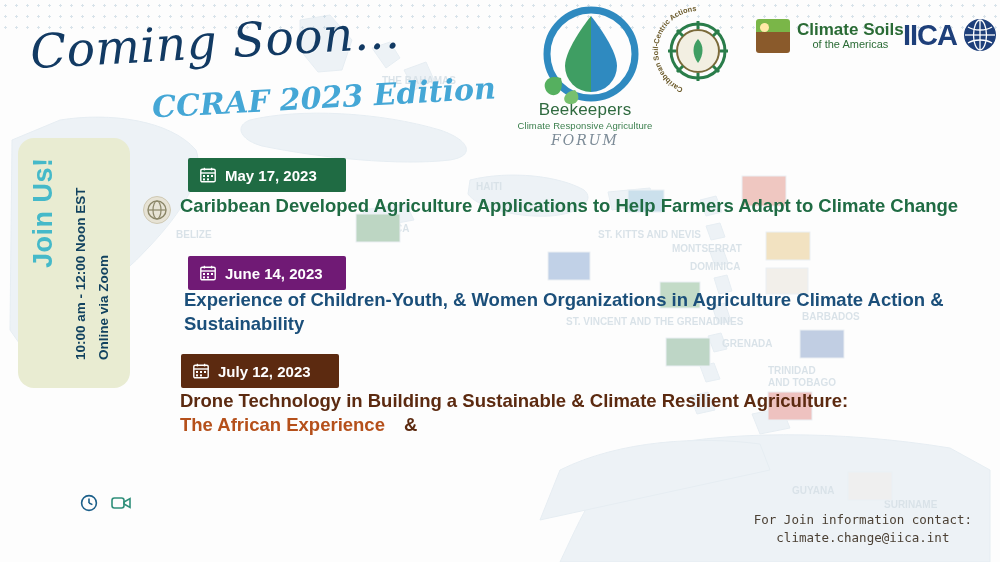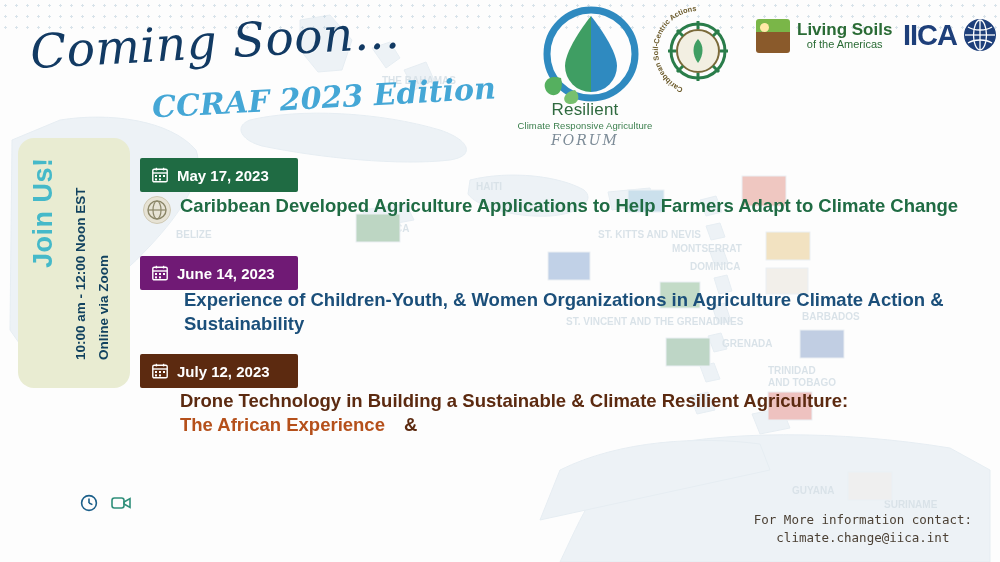--- a/index.html
+++ b/index.html
@@ -131,24 +131,25 @@
     display: flex; gap: 13px; align-items: center;
   }
 
   
   .date-chip {
     position: absolute; height: 34px;
     display: flex; align-items: center; gap: 9px;
     padding: 0 16px 0 12px;
     color: #ffffff; font-weight: bold; font-size: 15px;
     border-radius: 2px;
+    margin-left: 48px;
   }
   .chip1 { left: 140px; top: 158px; background: #1f6b43; width: 158px; }
   .chip2 { left: 140px; top: 256px; background: #701a75; width: 158px; }
-  .chip3 { left: 140px; top: 354px; background: #5c2a10; width: 158px; }
+  .chip3 { left: 133px; top: 354px; background: #5c2a10; width: 158px; }
 
   .cal-ico { width: 16px; height: 16px; position: relative; flex: none; }
 
   .session-title {
     position: absolute;
     font-size: 18.5px; font-weight: bold; line-height: 1.32;
   }
   .s1 { left: 180px; top: 194px; width: 790px; color: #1f6b43; }
   .s2 { left: 184px; top: 288px; width: 780px; color: #1b4f7a; }
   .s3 { left: 180px; top: 389px; width: 790px; color: #5c2a10; }
@@ -249,21 +250,21 @@
     <div class="ring">
       <svg viewBox="0 0 120 108" width="120" height="108">
         <circle cx="60" cy="50" r="44" fill="none" stroke="#2f8ac0" stroke-width="7"></circle>
         <path d="M60 12 C60 12 86 44 86 62 A26 26 0 0 1 34 62 C34 44 60 12 60 12 Z" fill="#ffffff"></path>
         <path d="M60 12 C60 12 86 44 86 62 A26 26 0 0 1 60 88 Z" fill="#2f8ac0"></path>
         <path d="M60 12 C60 12 34 44 34 62 A26 26 0 0 0 60 88 Z" fill="#3f9e63"></path>
         <path d="M30 74 C16 70 10 80 16 88 C24 96 34 88 30 74 Z" fill="#55b05f"></path>
         <path d="M44 86 C32 88 30 98 38 100 C48 101 50 92 44 86 Z" fill="#77c06e"></path>
       </svg>
     </div>
-    <div class="forum-name">Resilient</div>
+    <div class="forum-name">Beekeepers</div>
     <div class="forum-sub">Climate Responsive Agriculture</div>
     <div class="forum-word">FORUM</div>
   </div>
 
   <div class="logo-csca">
     <svg viewBox="0 0 92 92" width="92" height="92">
       <defs>
         <path id="csca-arc" d="M46,86 a40,40 0 1,1 0.1,0" fill="none"></path>
       </defs>
       <circle cx="46" cy="46" r="27" fill="none" stroke="#2a7d4a" stroke-width="3"></circle>
@@ -281,21 +282,21 @@
       <path d="M46 34 C52 40 52 50 46 58 C40 50 40 40 46 34 Z" fill="#3f9e63"></path>
       <text font-family="Liberation Sans, sans-serif" font-size="7.4" font-weight="bold" fill="#6b5a2a">
         <textPath href="#csca-arc" startOffset="6%">Caribbean Soil-Centric Actions</textPath>
       </text>
     </svg>
   </div>
 
   <div class="logo-living">
     <div class="living-img"></div>
     <div>
-      <div class="living-txt-1">Living Soils</div>
+      <div class="living-txt-1">Climate Soils</div>
       <div class="living-txt-2">of the Americas</div>
     </div>
   </div>
 
   <div class="logo-iica">
     <div class="iica-txt">IICA</div>
     <svg width="34" height="34" viewBox="0 0 34 34">
       <circle cx="17" cy="17" r="15" fill="#1e3f7a"></circle>
       <circle cx="17" cy="17" r="15" fill="none" stroke="#1e3f7a" stroke-width="2"></circle>
       <g stroke="#ffffff" stroke-width="1.3" fill="none">
@@ -394,17 +395,17 @@
   <div class="session-title s3">
     <div>Drone Technology in Building a Sustainable &amp; Climate Resilient Agriculture:</div>
     <div>
       <span class="sub-exp">The African Experience</span>
       <span class="amp" style="margin-left:14px">&amp;</span>
     </div>
   </div>
 
 
   <div class="contact">
-    <div>For More information contact:</div>
+    <div>For Join information contact:</div>
     <div>climate.change@iica.int</div>
   </div>
 
 </div>
 
 </body></html>

